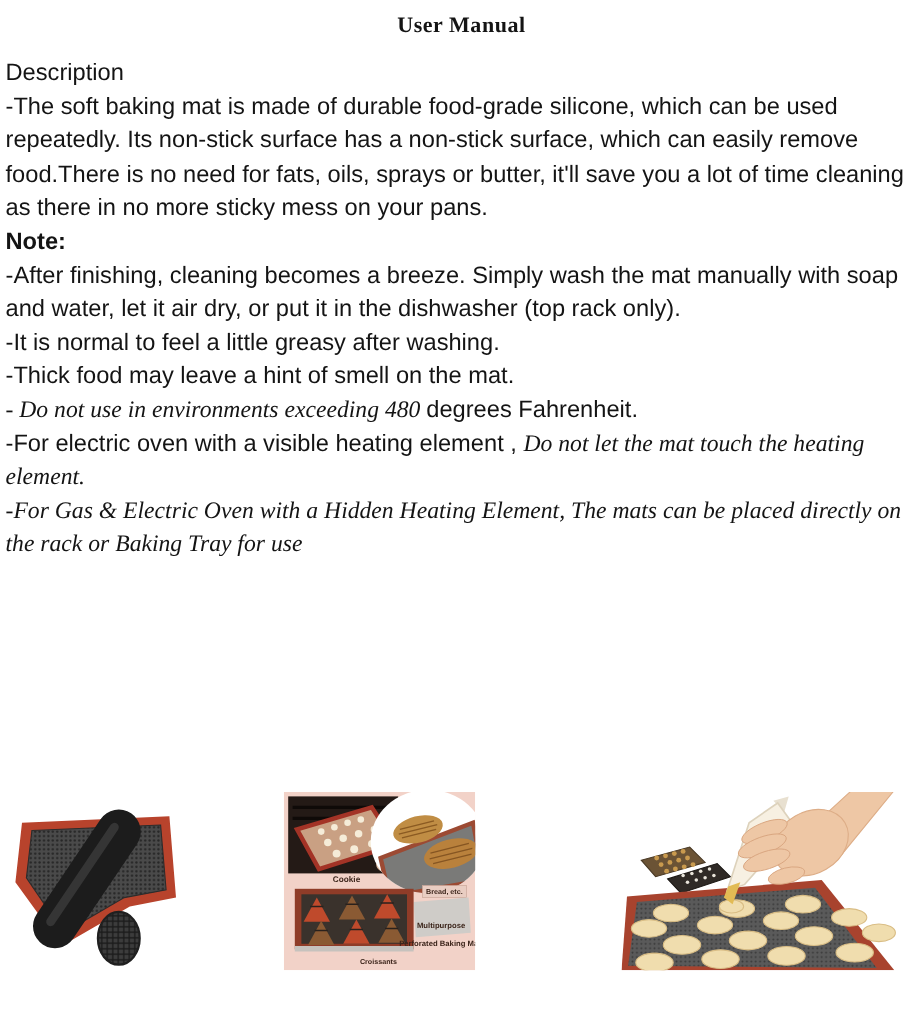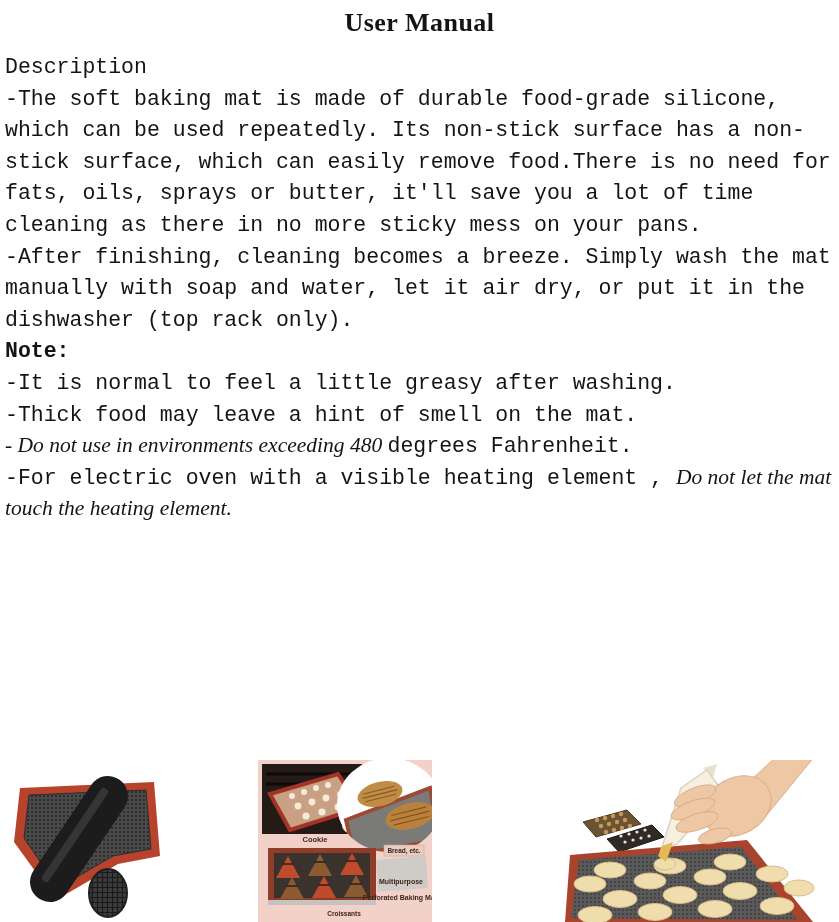--- a/index.html
+++ b/index.html
@@ -7,38 +7,38 @@
     width:839px; height:922px;
     background:#ffffff;
     color:#141414;
     font-family:"Liberation Sans", sans-serif;
     position:relative;
     overflow:hidden;
   }
   h1.doc-title {
     font-family:"Liberation Serif", serif;
     font-weight:bold;
-    font-size:26px;
+    font-size:20px;
     line-height:40px;
     text-align:center;
     margin:3px 0 0 0;
     letter-spacing:0.5px;
   }
   main.doc-body {
     padding:8px 5px 0 5px;
     font-size:21.5px;
     line-height:30.6px;
   }
   main.doc-body p { margin:0; }
-  .sans  { font-family:Liberation Mono, monospace;margin-top:28px; }
+  .sans  { font-family:Liberation Sans, sans-serif;margin-top:28px; }
   .serif { font-family:"Liberation Serif", serif;font-style:italic; }
   .bold  { font-weight:bold; }
   .figure-row {
     position:absolute;
-    left:0; top:760px;
+    left:0; top:720px;
     width:839px; height:162px;
   }
   .figure-row svg { position:absolute; top:0; }
   .fig-left   { left:0px; }
   .fig-middle { left:258px; }
   .fig-right  { left:565px; }
   .collage-label {
     font-family:"Liberation Sans", sans-serif;
     font-weight:bold;
   }
@@ -46,26 +46,27 @@
 </head>
 <body>
 
 <header>
   <h1 class="doc-title">User Manual</h1>
 </header>
 
 <main class="doc-body">
     <p><span class="sans">Description</span></p>
     <p><span class="sans">-The soft baking mat is made of durable food-grade silicone, which can be used repeatedly. Its non-stick surface has a non-stick surface, which can easily remove food.There is no need for fats, oils, sprays or butter, it'll save you a lot of time cleaning as there in no more sticky mess on your pans.</span></p>
+    <p><span class="sans bold">Note:</span></p>
     <p><span class="sans">-After finishing, cleaning becomes a breeze. Simply wash the mat manually with soap and water, let it air dry, or put it in the dishwasher (top rack only).</span></p>
-    <p><span class="sans bold">Note:</span></p>
     <p><span class="sans">-It is normal to feel a little greasy after washing.</span></p>
     <p><span class="sans">-Thick food may leave a hint of smell on the mat.</span></p>
     <p><span class="serif">- Do not use in environments exceeding 480 </span><span class="sans">degrees Fahrenheit.</span></p>
     <p><span class="sans">-For electric oven with a visible heating element , </span><span class="serif">Do not let the mat touch the heating element.</span></p>
+    <p><span class="serif">-For Gas &amp; Electric Oven with a Hidden Heating Element, The mats can be placed directly on the rack or Baking Tray for use</span></p>
   </main>
 
 <div class="figure-row">
 
   <svg class="fig-left" width="260" height="162" viewBox="0 0 260 162">
     <defs>
       <pattern id="mesh" width="4" height="4" patternUnits="userSpaceOnUse">
         <rect width="4" height="4" fill="#4a4a4a"></rect>
         <circle cx="2" cy="2" r="1.1" fill="#262626"></circle>
       </pattern>

